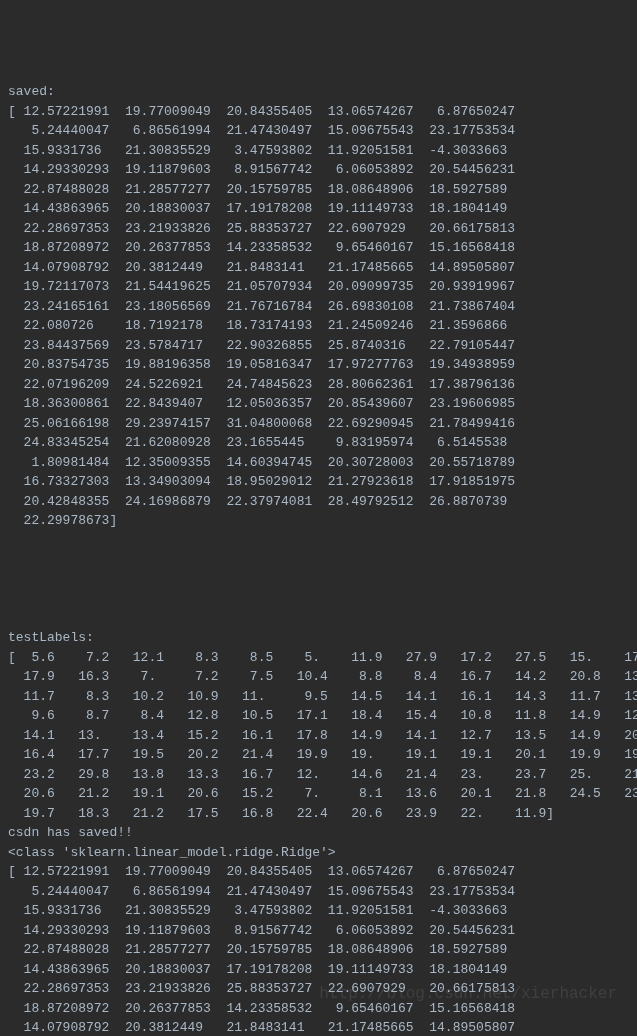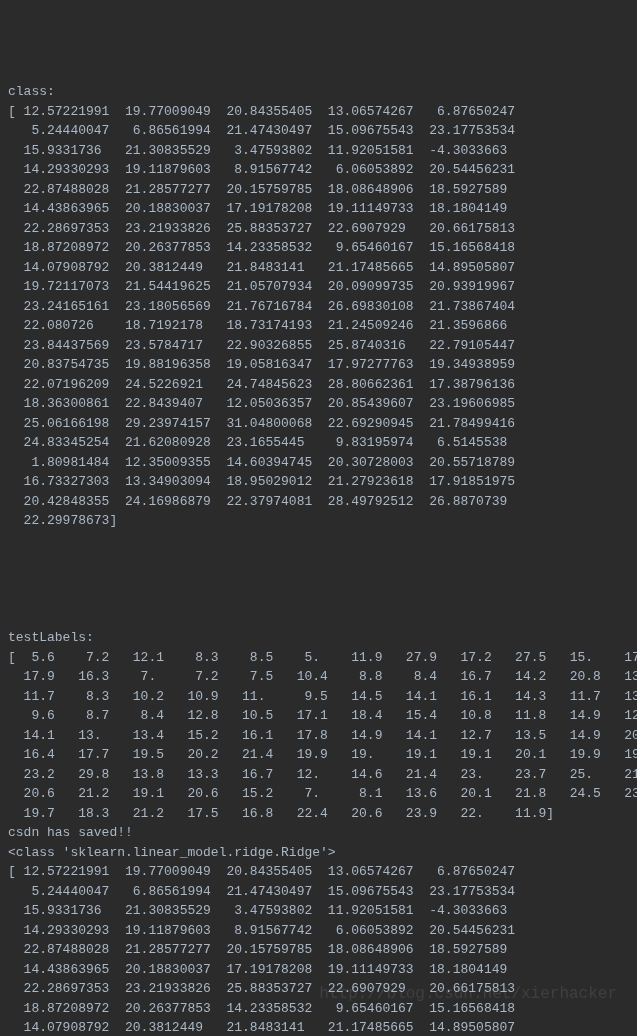--- a/index.html
+++ b/index.html
@@ -29,21 +29,21 @@
       font-size: 16px;
       font-family: Liberation Mono, monospace;
       pointer-events: none;
     }
   </style>
 </head>
 <body>
 
 
 
-<div class="output"><span>class:</span>
+<div class="output"><span>saved:</span>
 <span>[ 12.57221991  19.77009049  20.84355405  13.06574267   6.87650247
    5.24440047   6.86561994  21.47430497  15.09675543  23.17753534
   15.9331736   21.30835529   3.47593802  11.92051581  -4.3033663
   14.29330293  19.11879603   8.91567742   6.06053892  20.54456231
   22.87488028  21.28577277  20.15759785  18.08648906  18.5927589
   14.43863965  20.18830037  17.19178208  19.11149733  18.1804149
   22.28697353  23.21933826  25.88353727  22.6907929   20.66175813
   18.87208972  20.26377853  14.23358532   9.65460167  15.16568418
   14.07908792  20.3812449   21.8483141   21.17485665  14.89505807
   19.72117073  21.54419625  21.05707934  20.09099735  20.93919967

